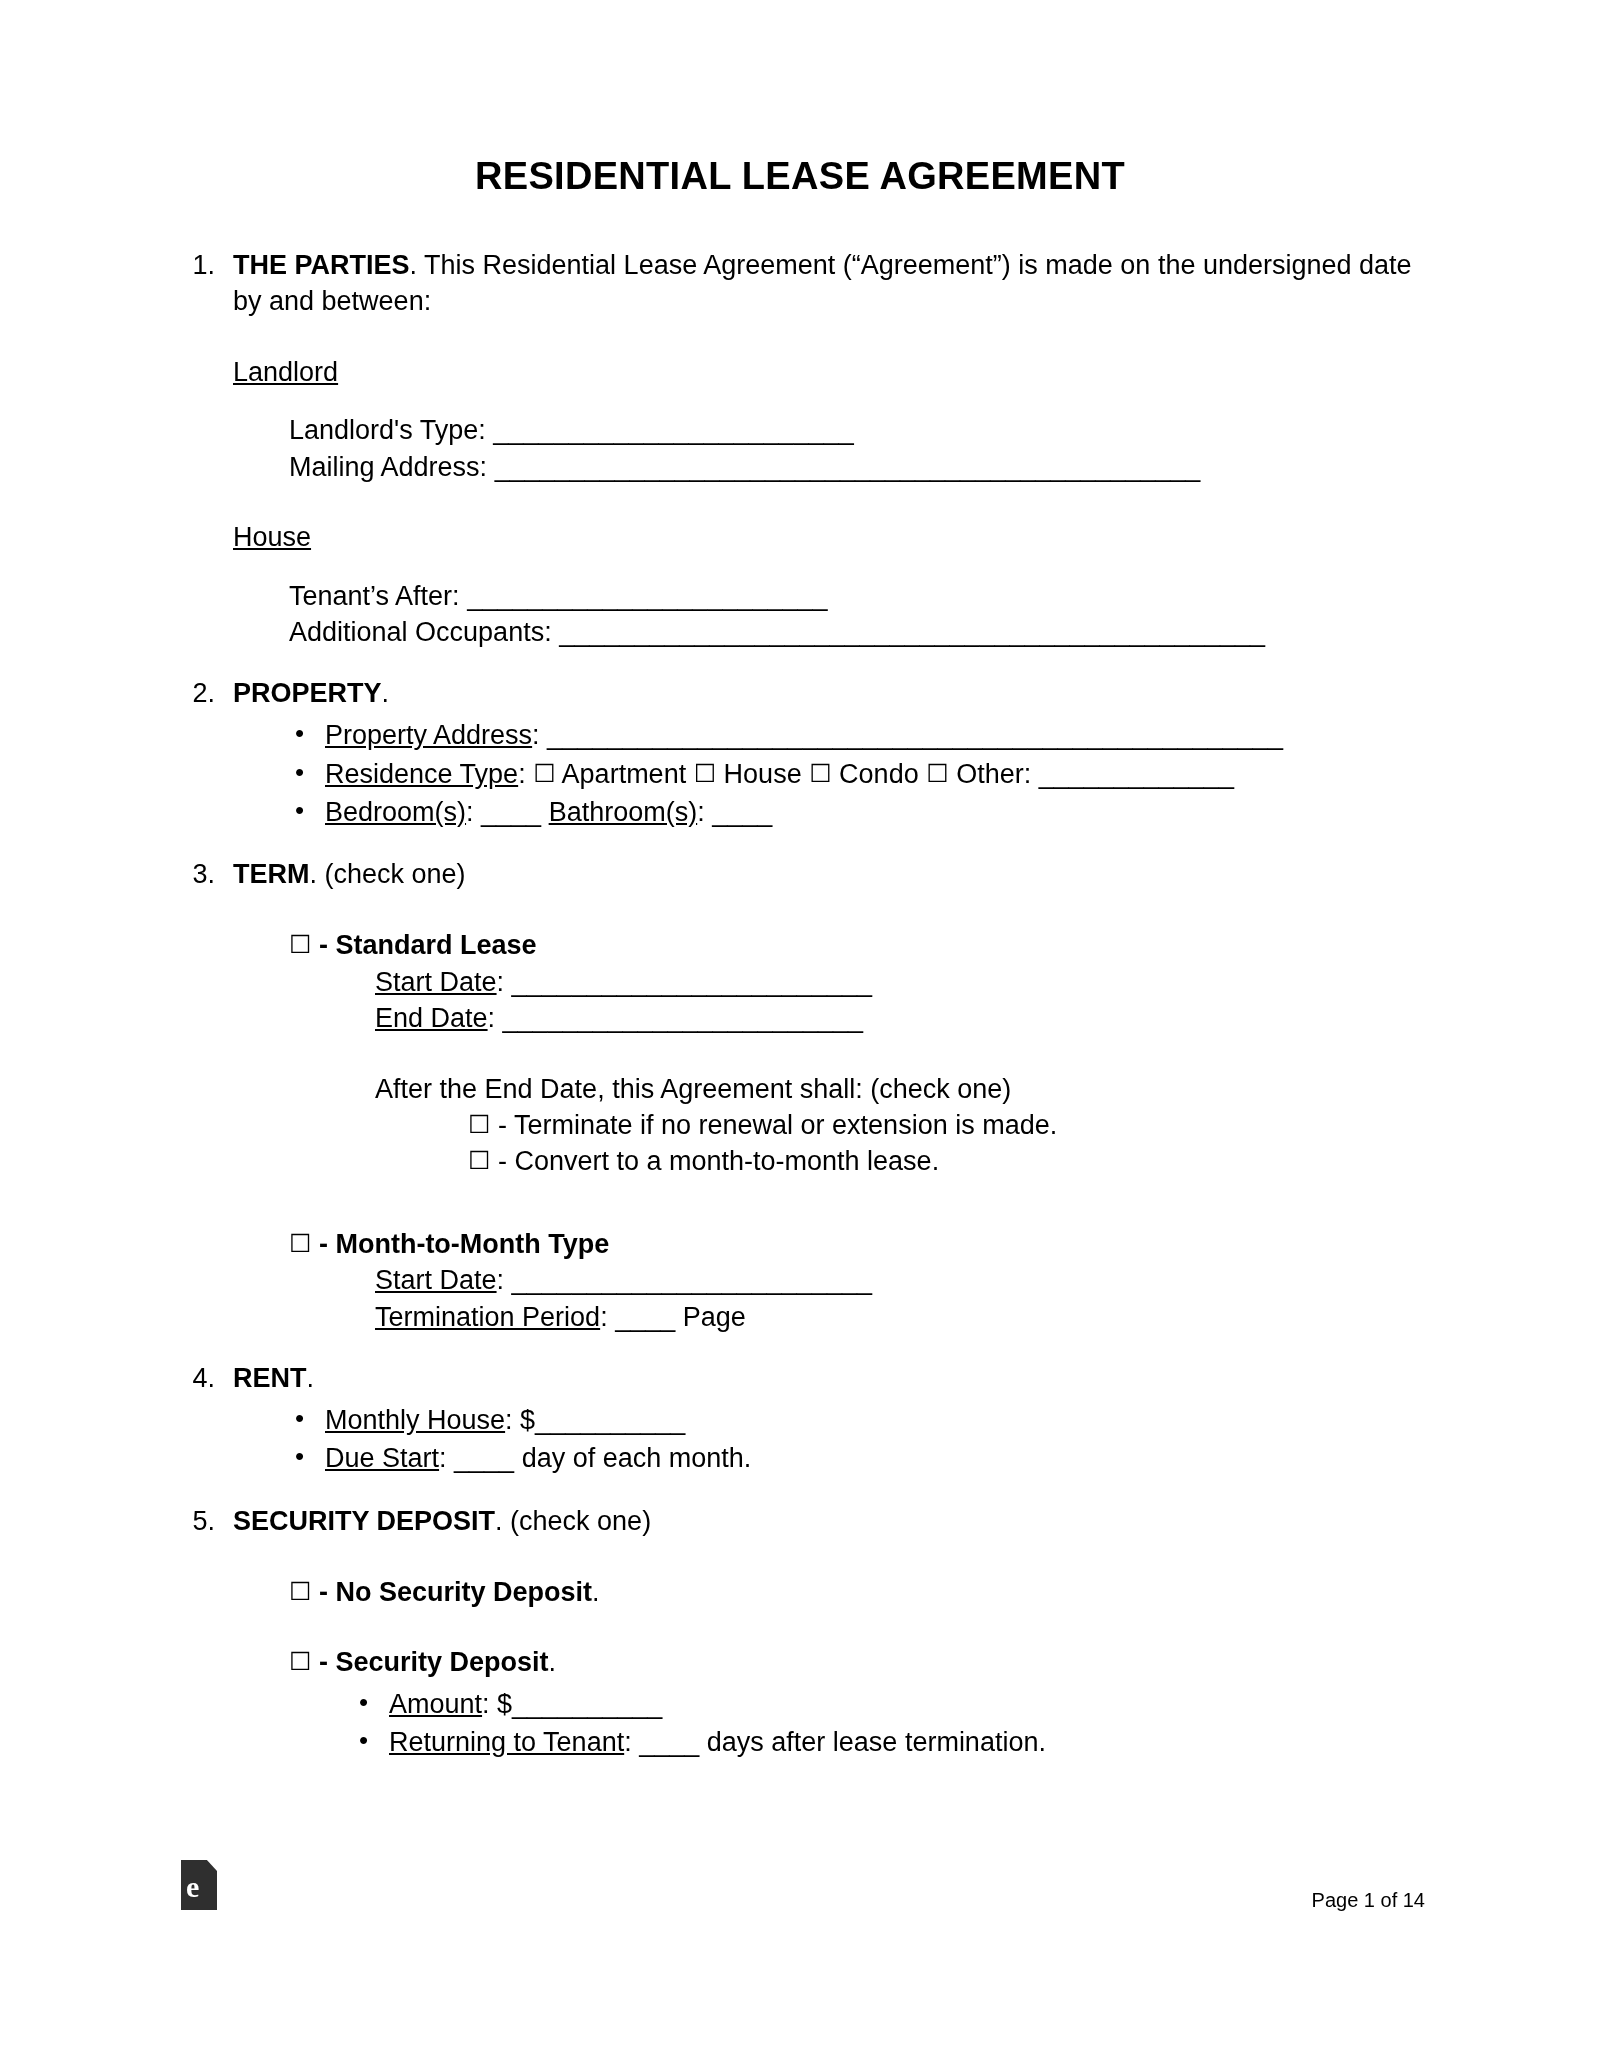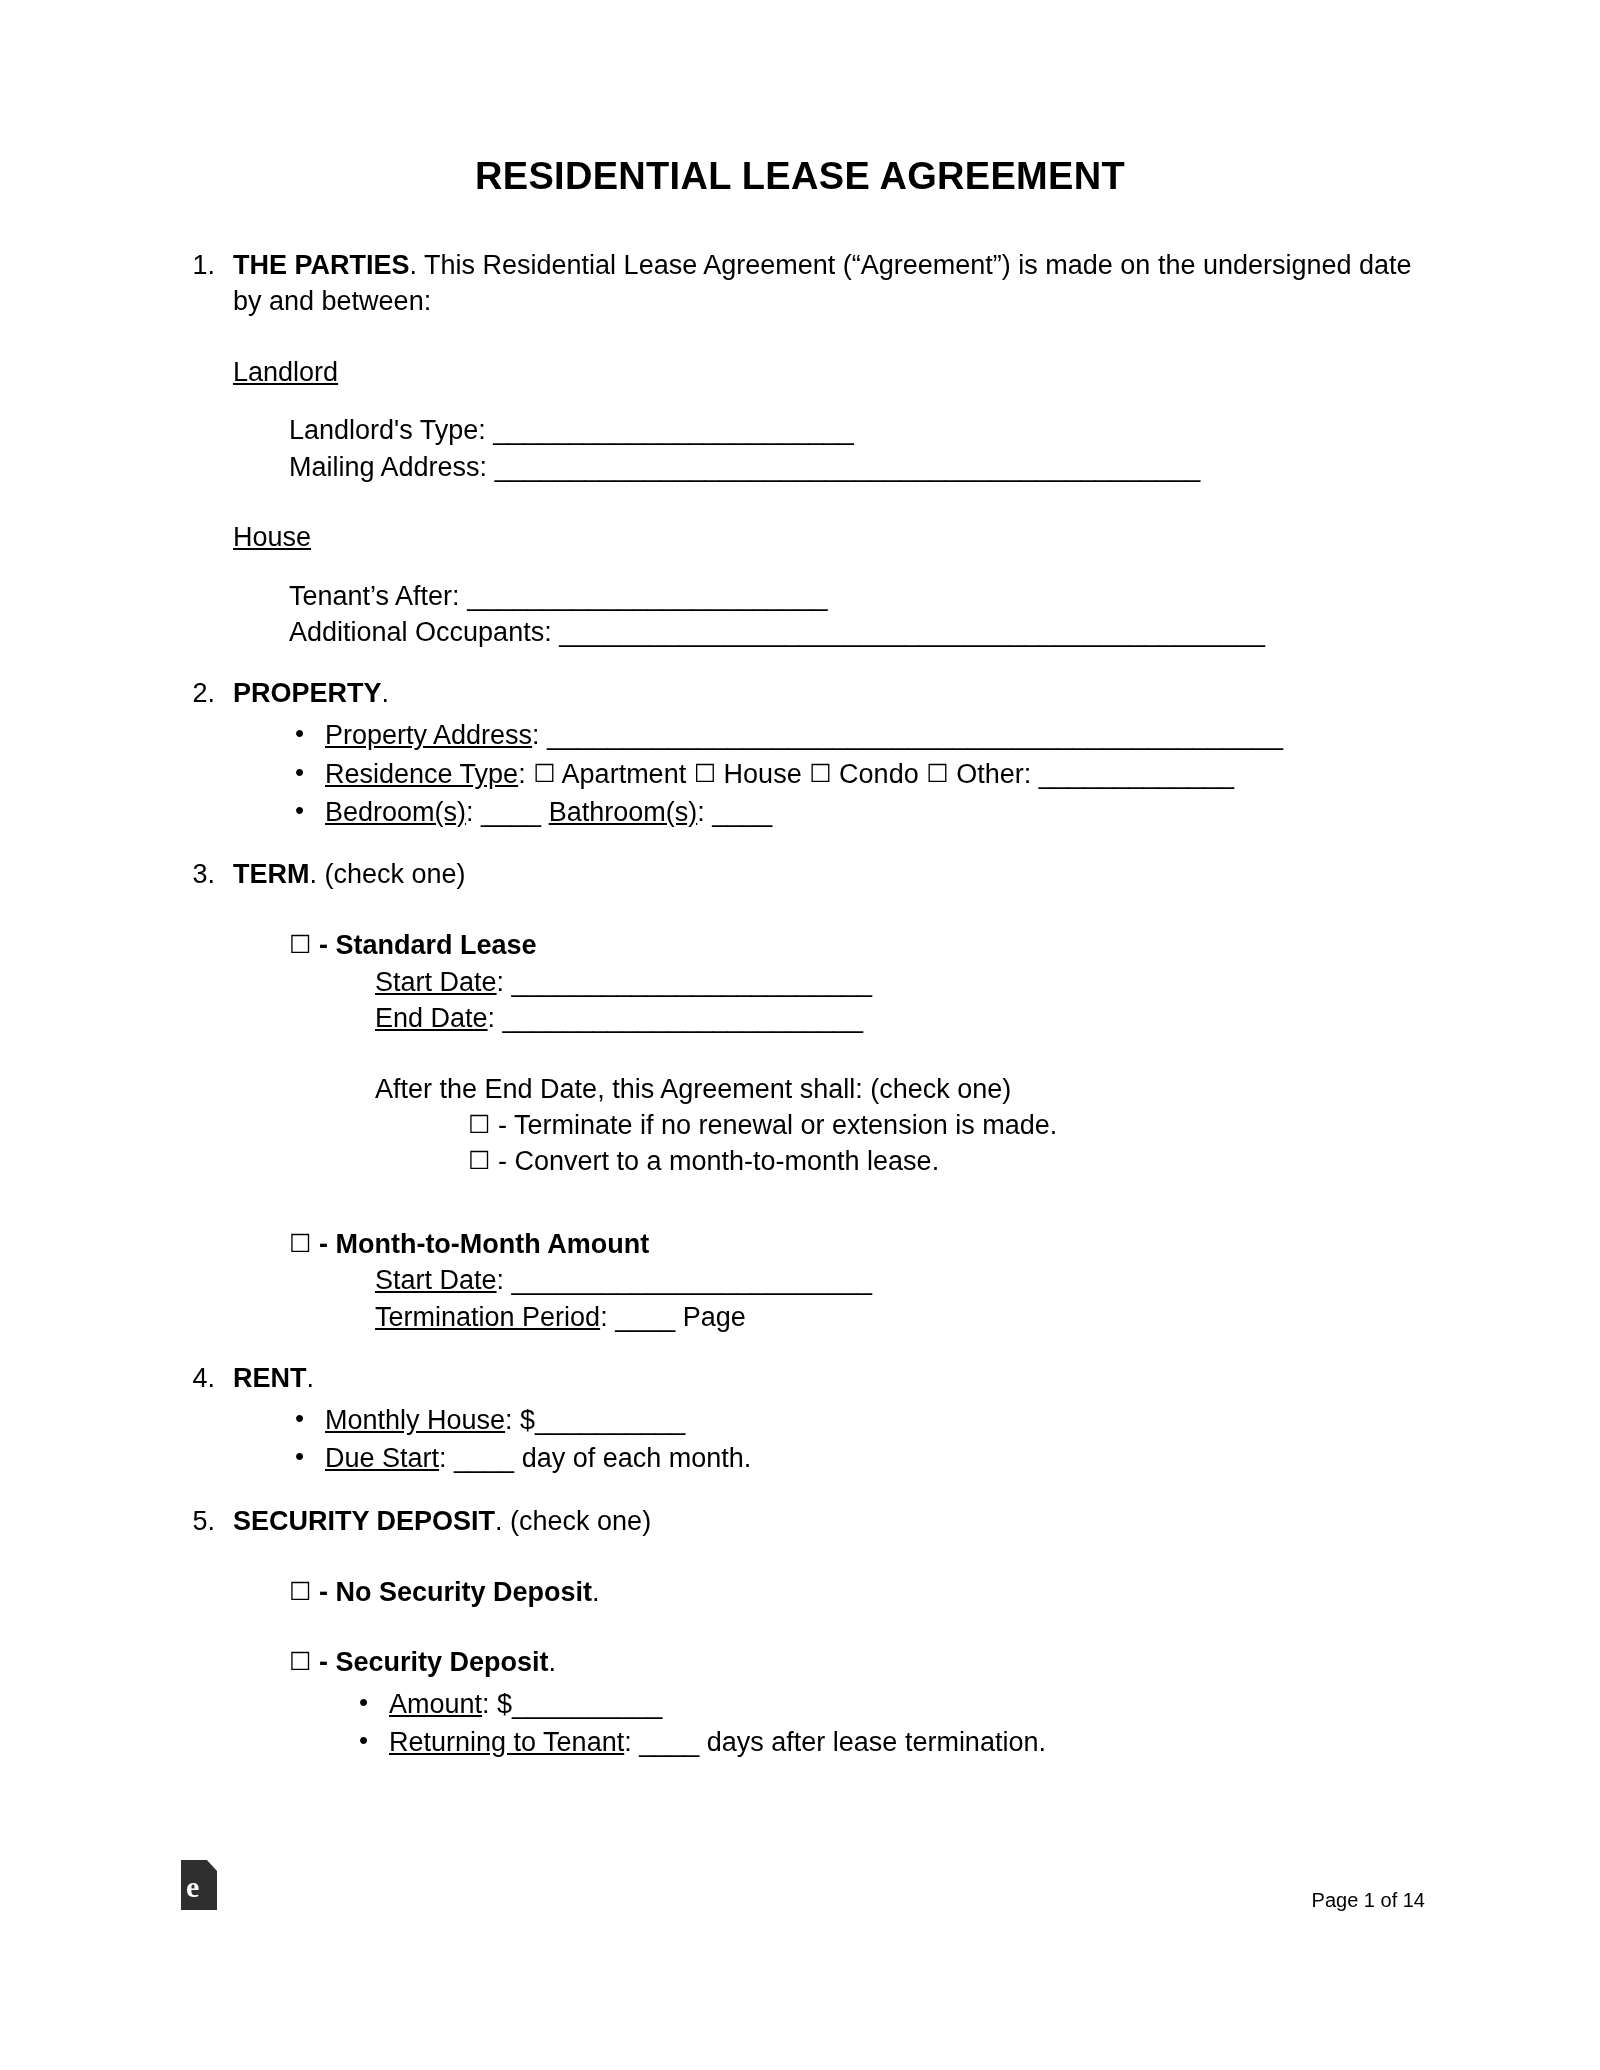--- a/index.html
+++ b/index.html
@@ -211,21 +211,21 @@
         <span>- Terminate if no renewal or extension is made.</span>
       </div>
       <div class="sub-line indent3">
         <span class="chk">☐</span>
         <span>- Convert to a month-to-month lease.</span>
       </div>
 
       <div class="gap-lg"></div>
       <div class="sub-line indent1">
         <span class="chk">☐</span>
-        <b>- Month-to-Month Amount</b>
+        <b>- Month-to-Month Type</b>
       </div>
       <div class="sub-line indent2">
         <span class="u">Start Date</span><span>: ________________________</span>
       </div>
       <div class="sub-line indent2">
         <span class="u">Termination Period</span><span>: ____</span>
         <span>Page</span>
       </div>
     </div>
   </div>

